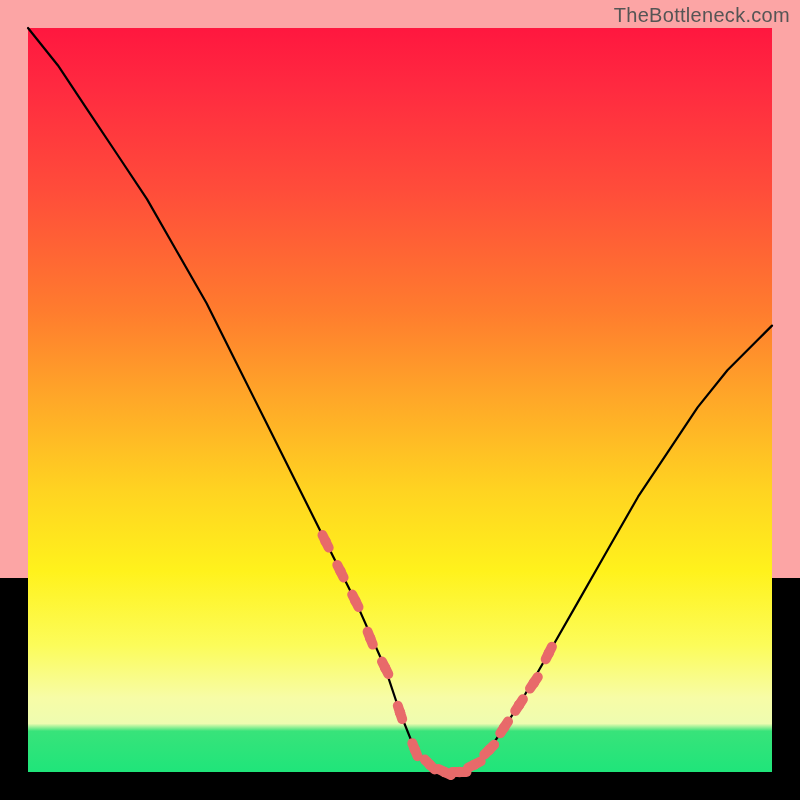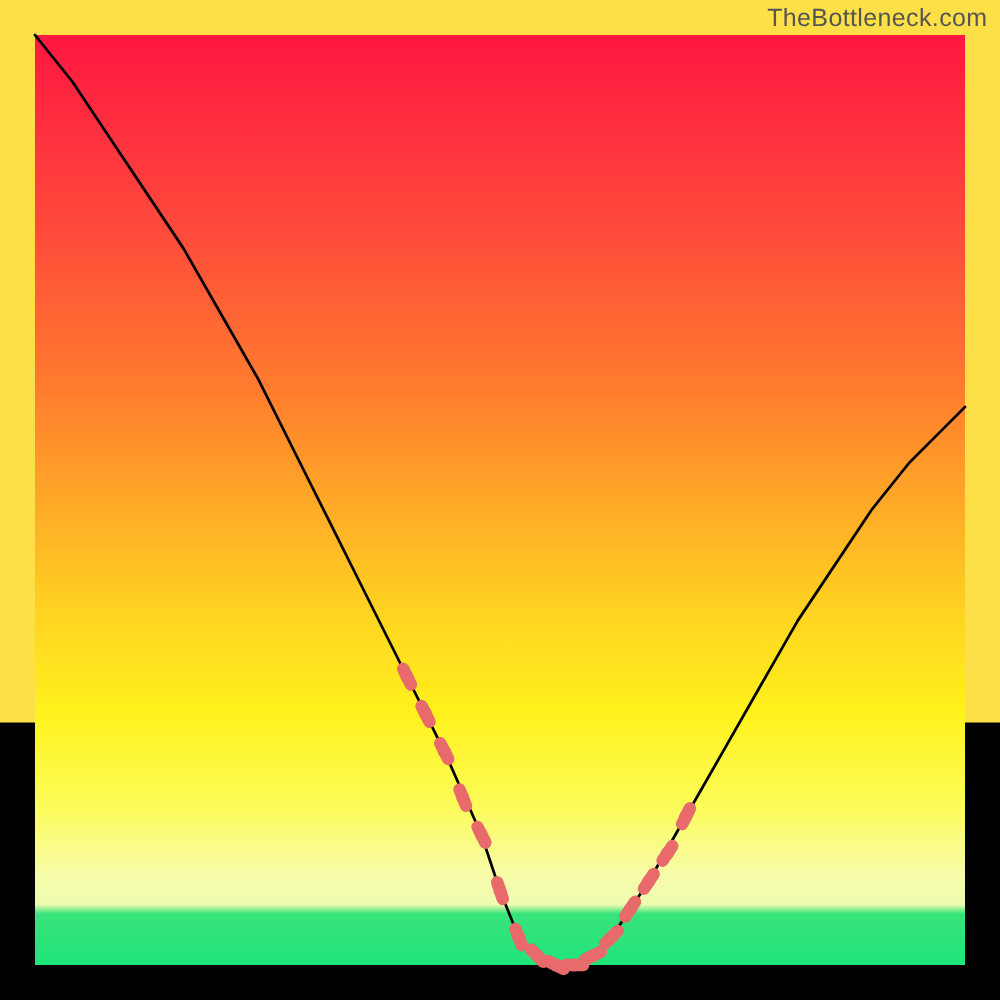--- a/index.html
+++ b/index.html
@@ -8,21 +8,21 @@
     width: 800px;
     height: 800px;
     overflow: hidden;
     background: #000;
     font-family: Arial, Helvetica, sans-serif;
   }
   .frame {
     position: relative;
     width: 800px;
     height: 578px;
-    background: #fde047;
+    background: #fca5a5;
   }
   .plot-area {
     position: absolute;
     left: 28px;
     top: 28px;
     width: 744px;
     height: 744px;
     
     background: linear-gradient(
       to bottom,

